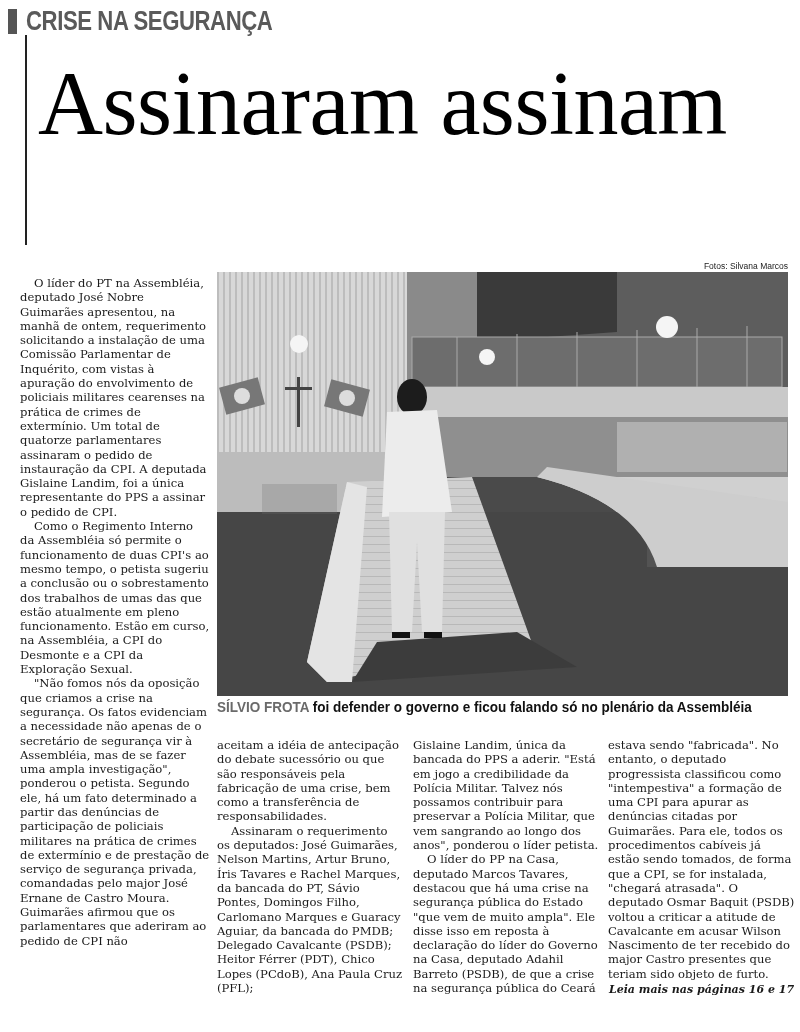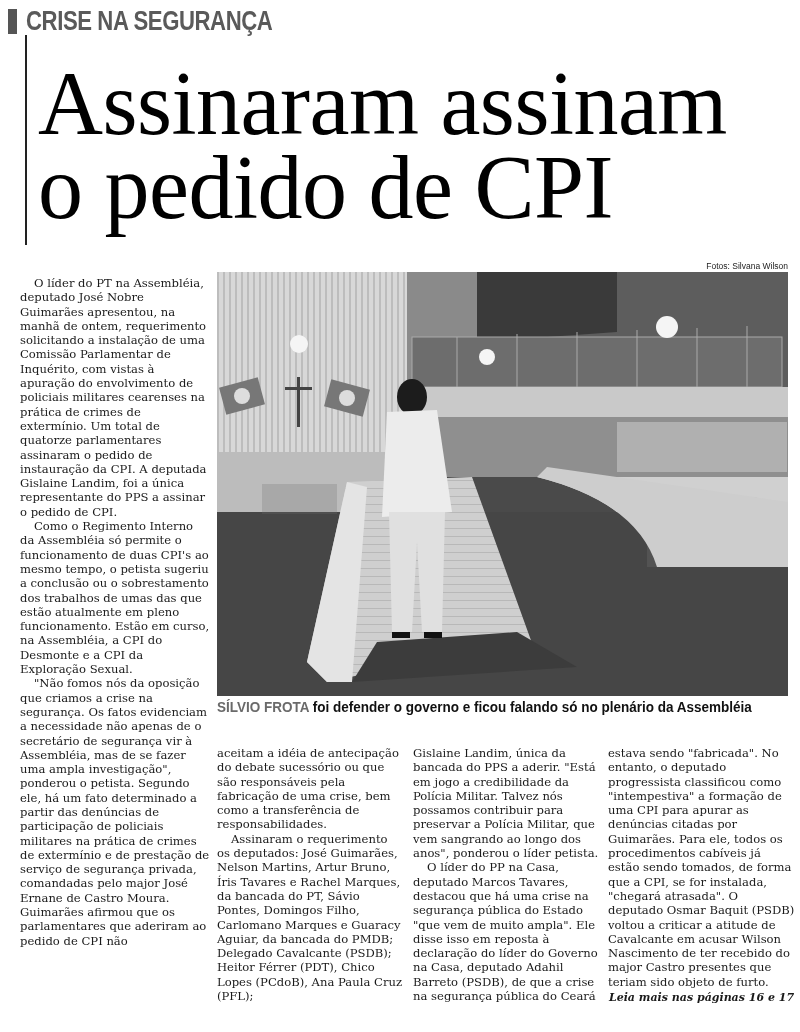--- a/index.html
+++ b/index.html
@@ -46,45 +46,44 @@
     }
     .caption .name { color: #6a6a6a; }
     .caption .text { color: #111; }
 
     .col {
       position: absolute;
       font-family: "DejaVu Serif", serif; font-size: 11.6px; line-height: 14.3px;
       color: #1a1a1a; text-align: left;
     }
     .col p { text-indent: 14px; }
-    .col p.noindent { text-indent: 0; margin-top: 8px; }
+    .col p.noindent { text-indent: 0; }
     .col1 { left: 20px; top: 276px; width: 190px; }
     .col2 { left: 217px; top: 738px; width: 187px; }
     .col3 { left: 413px; top: 738px; width: 187px; }
     .col4 { left: 608px; top: 738px; width: 187px; }
     .more {
       font-style: italic; font-weight: bold; text-align: center; margin-top: 2px;
       font-family: "DejaVu Serif", serif; font-size: 11px;
     }
   </style>
 </head>
 <body>
 
 <div class="section-tag">
   <div class="bar"></div>
   <div class="label">CRISE NA SEGURANÇA</div>
 </div>
 <div class="vline"></div>
 
 <h1 class="headline">
   <div>Assinaram assinam</div>
-  <div>o pedido de CPI</div>
 </h1>
 
-<div class="photo-credit">Fotos: Silvana Wilson</div>
+<div class="photo-credit">Fotos: Silvana Marcos</div>
 
 <div class="photo">
   <svg viewBox="0 0 571 424" preserveAspectRatio="none">
     <defs>
       <pattern id="stripes" width="6" height="10" patternUnits="userSpaceOnUse">
         <rect width="6" height="10" fill="#d8d8d8"></rect>
         <rect width="2" height="10" fill="#bdbdbd"></rect>
       </pattern>
       <pattern id="wood" width="8" height="8" patternUnits="userSpaceOnUse">
         <rect width="8" height="8" fill="#cfcfcf"></rect>

